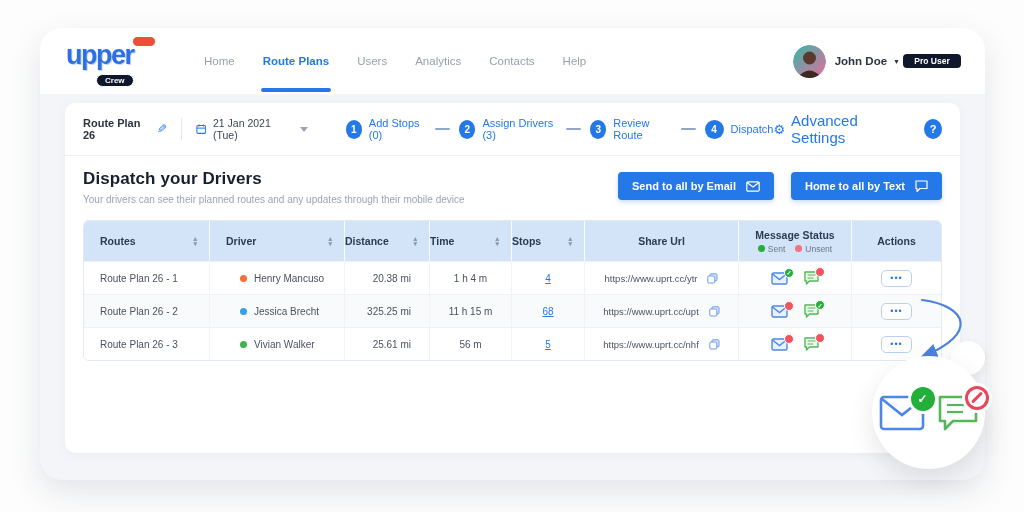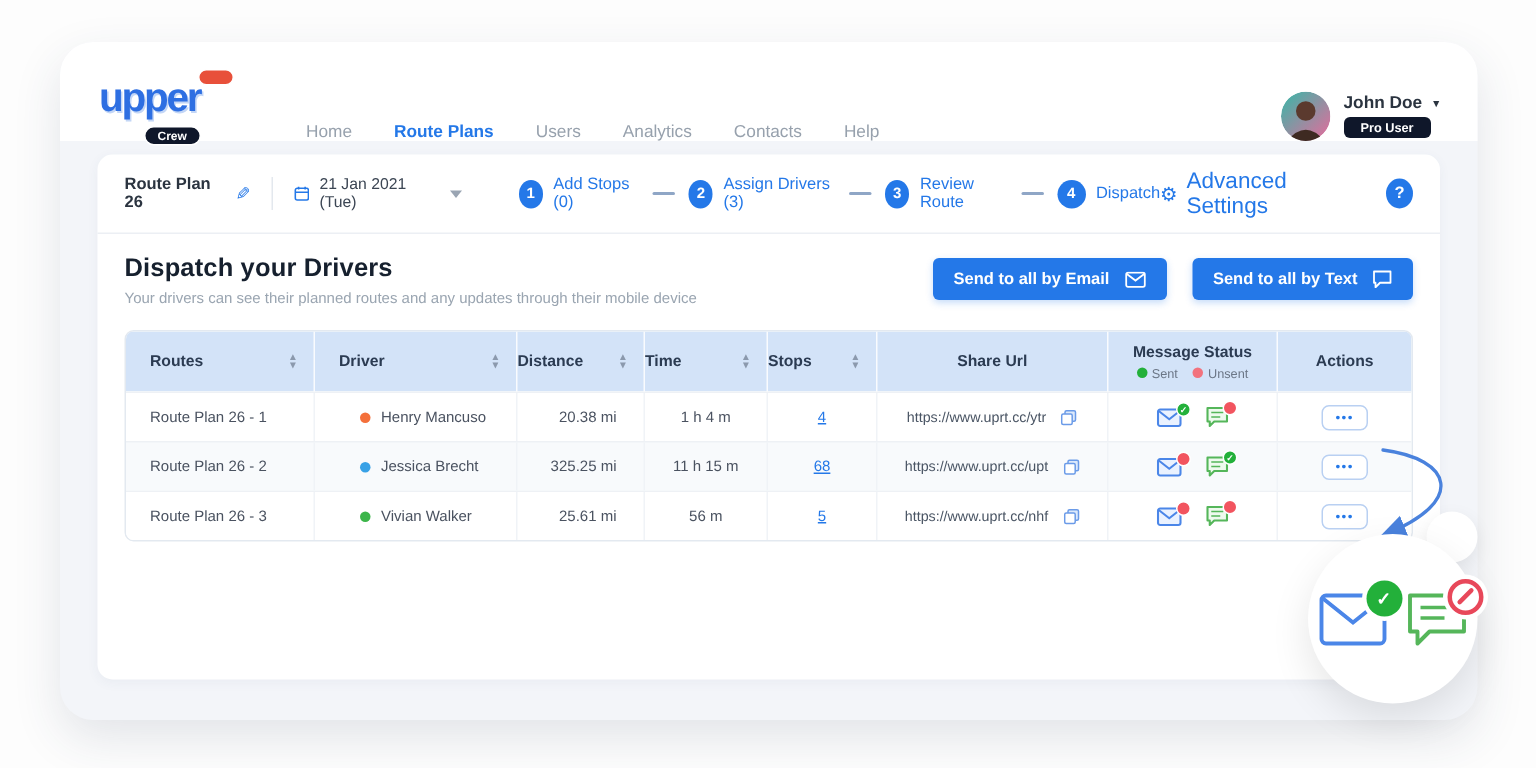--- a/index.html
+++ b/index.html
@@ -3,37 +3,37 @@
 <meta charset="utf-8">
 <style>
 *{margin:0;padding:0;box-sizing:border-box}
 html,body{width:1024px;height:512px}
 body{background:#fdfdfd;font-family:"Liberation Sans",sans-serif;position:relative;overflow:hidden}
 
 .window{position:absolute;left:40px;top:28px;width:945px;height:452px;background:#f3f5f9;
   border-radius:22px;box-shadow:0 12px 32px rgba(45,65,95,.13)}
 
 
-.navbar{height:66px;background:#fff;border-radius:22px 22px 0 0;display:flex;align-items:flex-end;
+.navbar{height:66px;background:#fff;border-radius:22px 22px 0 0;display:flex;align-items:center;
   padding:0 24px;position:relative}
 .logo{position:relative;width:96px;height:46px;flex:0 0 auto;cursor:pointer}
 .logo-word{font-size:27px;font-weight:800;color:#2e6fe2;letter-spacing:-1.5px;
   text-shadow:1px 1px 0 #c3d6f6;position:absolute;left:2px;top:2px}
 .logo-new{position:absolute;top:-2px;right:4px;width:24px;height:11px;background:#e8503a;
   border-radius:6px;border:1px solid #fff}
 .logo-crew{position:absolute;bottom:-3px;left:32px;background:#0f172a;color:#fff;font-size:8px;
   font-weight:700;padding:1px 8px;border-radius:7px;border:1px solid #fff}
 .nav{display:flex;gap:28px;margin-left:44px}
 .nav-item{font-size:11.5px;color:#97a1ad;text-decoration:none;position:relative;cursor:pointer}
 .nav-item.active{color:#2478e8;font-weight:700}
 .nav-item.active::after{content:"";position:absolute;left:-2px;right:-2px;bottom:-25px;height:4px;
   background:#2478e8;border-radius:3px}
 .user{margin-left:auto;display:flex;align-items:center;gap:9px}
 .avatar{width:33px;height:33px;border-radius:50%;overflow:hidden;flex:0 0 auto;cursor:pointer}
-.user-meta{display:flex;flex-direction:column;gap:3px}
+.user-meta{display:flex;flex-direction:row;gap:3px}
 .user-name-row{display:flex;align-items:center;gap:6px;cursor:pointer}
 .user-name{font-size:11.5px;color:#2b3440;font-weight:700}
 .user-caret{font-size:7px;color:#2b3440}
 .user-badge{background:#0f172a;color:#fff;font-size:8.5px;font-weight:700;padding:2px 0;
   width:58px;text-align:center;border-radius:4px;cursor:pointer}
 
 
 .inner{position:absolute;left:25px;right:25px;top:75px;bottom:27px;background:#fff;border-radius:10px;
   box-shadow:0 2px 8px rgba(60,80,110,.05)}
 
@@ -212,21 +212,21 @@
       </div>
       <div class="d-buttons">
         <button class="btn">
           <span>Send to all by Email</span>
           <svg width="14" height="11" viewBox="0 0 14 11">
             <rect x="0.8" y="0.8" width="12.4" height="9.4" rx="1.2" fill="none" stroke="#fff" stroke-width="1.2"></rect>
             <path d="M1 1.5 L7 6 L13 1.5" fill="none" stroke="#fff" stroke-width="1.2"></path>
           </svg>
         </button>
         <button class="btn">
-          <span>Send to all by Text</span>
+          <span>Home to all by Text</span>
           <svg width="13" height="12" viewBox="0 0 13 12">
             <path d="M1 1 h11 v7.5 h-7 l-3 3 v-3 h-1 z" fill="none" stroke="#fff" stroke-width="1.2" stroke-linejoin="round"></path>
           </svg>
         </button>
       </div>
     </div>
 
     <div class="table">
       <div class="thead">
         <div class="th">

